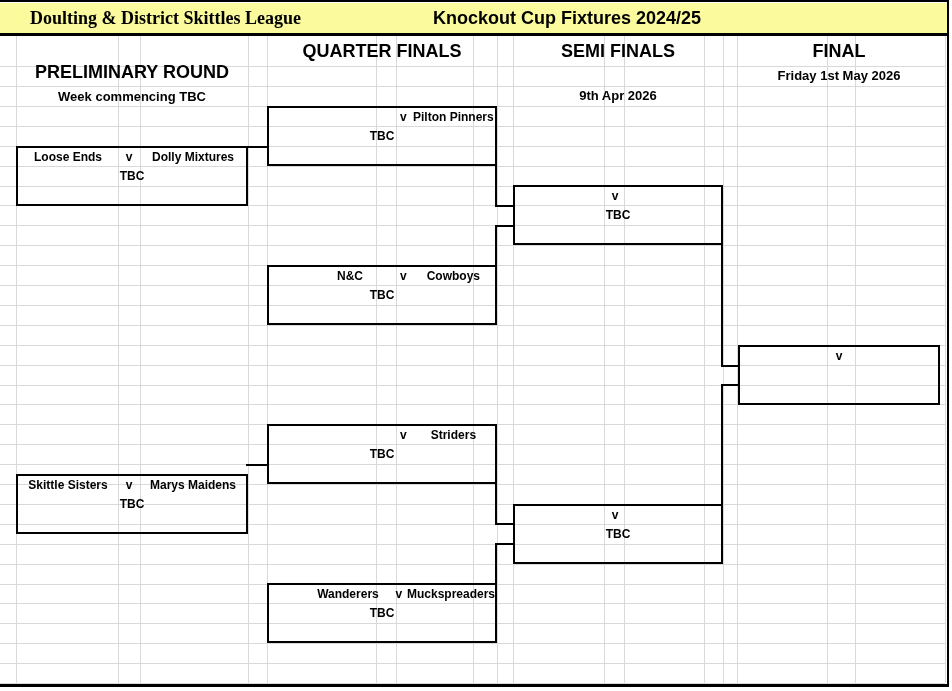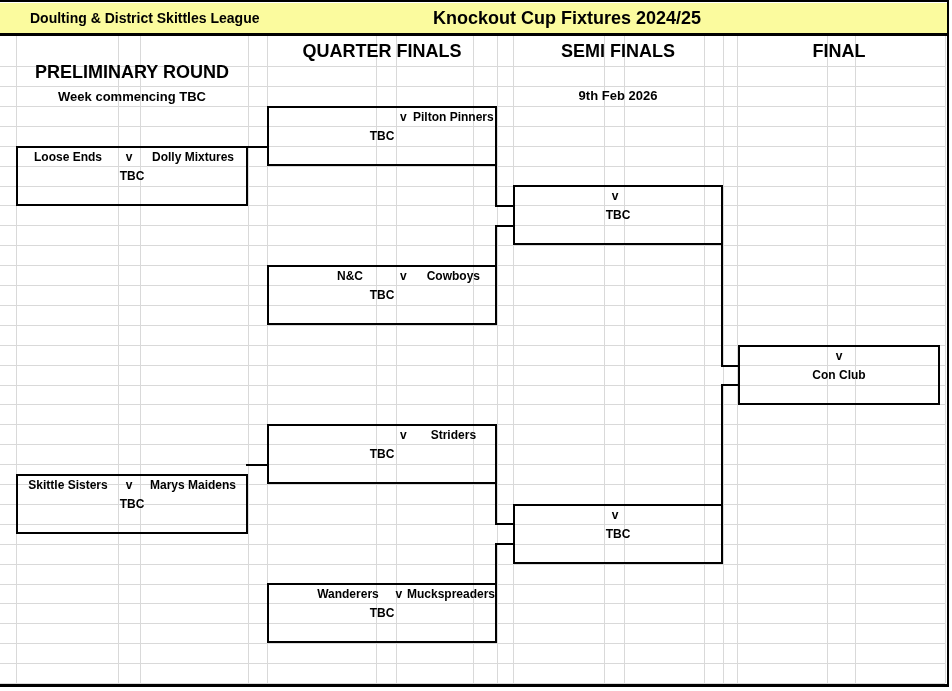--- a/index.html
+++ b/index.html
@@ -7,21 +7,21 @@
     position:relative;width:952px;height:691px;background:#ffffff;
     font-family:"Liberation Sans",sans-serif;font-weight:bold;color:#000;
     overflow:hidden;
   }
   
   .gl{position:absolute;background:#d9d9d9;z-index:1;}
   
   #top-border{position:absolute;left:0;top:1;width:949px;height:2px;background:#000;z-index:5;}
   #title-band{position:absolute;left:0;top:3px;width:947px;height:30px;background:#fbfb9e;z-index:4;}
   #band-bottom{position:absolute;left:0;top:33px;width:949px;height:3px;background:#000;z-index:5;}
-  #league-title{position:absolute;left:30px;top:3px;height:20px;line-height:30px;font-size:14px;z-index:6;white-space:nowrap;}
+  #league-title{position:absolute;left:30px;top:3px;height:20px;line-height:30px;font-size:18px;z-index:6;white-space:nowrap;font-family:Liberation Serif, serif;}
   #competition-title{position:absolute;left:433px;top:3px;width:460px;height:30px;line-height:30px;font-size:18px;text-align:left;z-index:6;white-space:nowrap;}
   
   .round-name{position:absolute;top:36px;height:30px;line-height:30px;font-size:18px;text-align:center;z-index:4;white-space:nowrap;}
   .round-date{position:absolute;top:66px;height:20px;line-height:20px;font-size:13px;text-align:center;z-index:4;white-space:nowrap;}
   .round-date2{position:absolute;top:86px;height:20px;line-height:20px;font-size:13px;text-align:center;z-index:4;white-space:nowrap;}
   .col-prelim{left:16px;width:232px;margin-top:21px;}
   .col-qf{left:267px;width:230px;}
   .col-sf{left:513px;width:210px;}
   .col-final{left:738px;width:202px;}
   
@@ -124,21 +124,22 @@
   <div id="band-bottom"></div>
   <div id="league-title">Doulting &amp; District Skittles League</div>
   <div id="competition-title">Knockout Cup Fixtures 2024/25</div>
 
   <div class="round-name col-prelim">PRELIMINARY ROUND</div>
   <div class="round-name col-qf">QUARTER FINALS</div>
   <div class="round-name col-sf">SEMI FINALS</div>
   <div class="round-name col-final">FINAL</div>
 
   <div class="round-date col-prelim">Week commencing TBC</div>
-  <div class="round-date2 col-sf">9th Feb 2026</div>
+  <div class="round-date2 col-sf">9th Apr 2026</div>
+  <div class="round-date col-final">Friday 1st May 2026</div>
 
   <div class="box" id="box-qf1">
     <div class="r">
       <span class="cell qf-t1"></span>
       <span class="cell qf-v">v</span>
       <span class="cell qf-t2">Pilton Pinners</span>
     </div>
     <div class="r full">TBC</div>
     <div class="r full"></div>
   </div>
@@ -168,21 +169,20 @@
       <span class="cell qf-t1">N&amp;C</span>
       <span class="cell qf-v">v</span>
       <span class="cell qf-t2">Cowboys</span>
     </div>
     <div class="r full">TBC</div>
     <div class="r full"></div>
   </div>
 
   <div class="box" id="box-final">
     <div class="r full">v</div>
-    <div class="r full">Con Club</div>
   </div>
 
   <div class="box" id="box-qf3">
     <div class="r">
       <span class="cell qf-t1"></span>
       <span class="cell qf-v">v</span>
       <span class="cell qf-t2">Striders</span>
     </div>
     <div class="r full">TBC</div>
     <div class="r full"></div>

